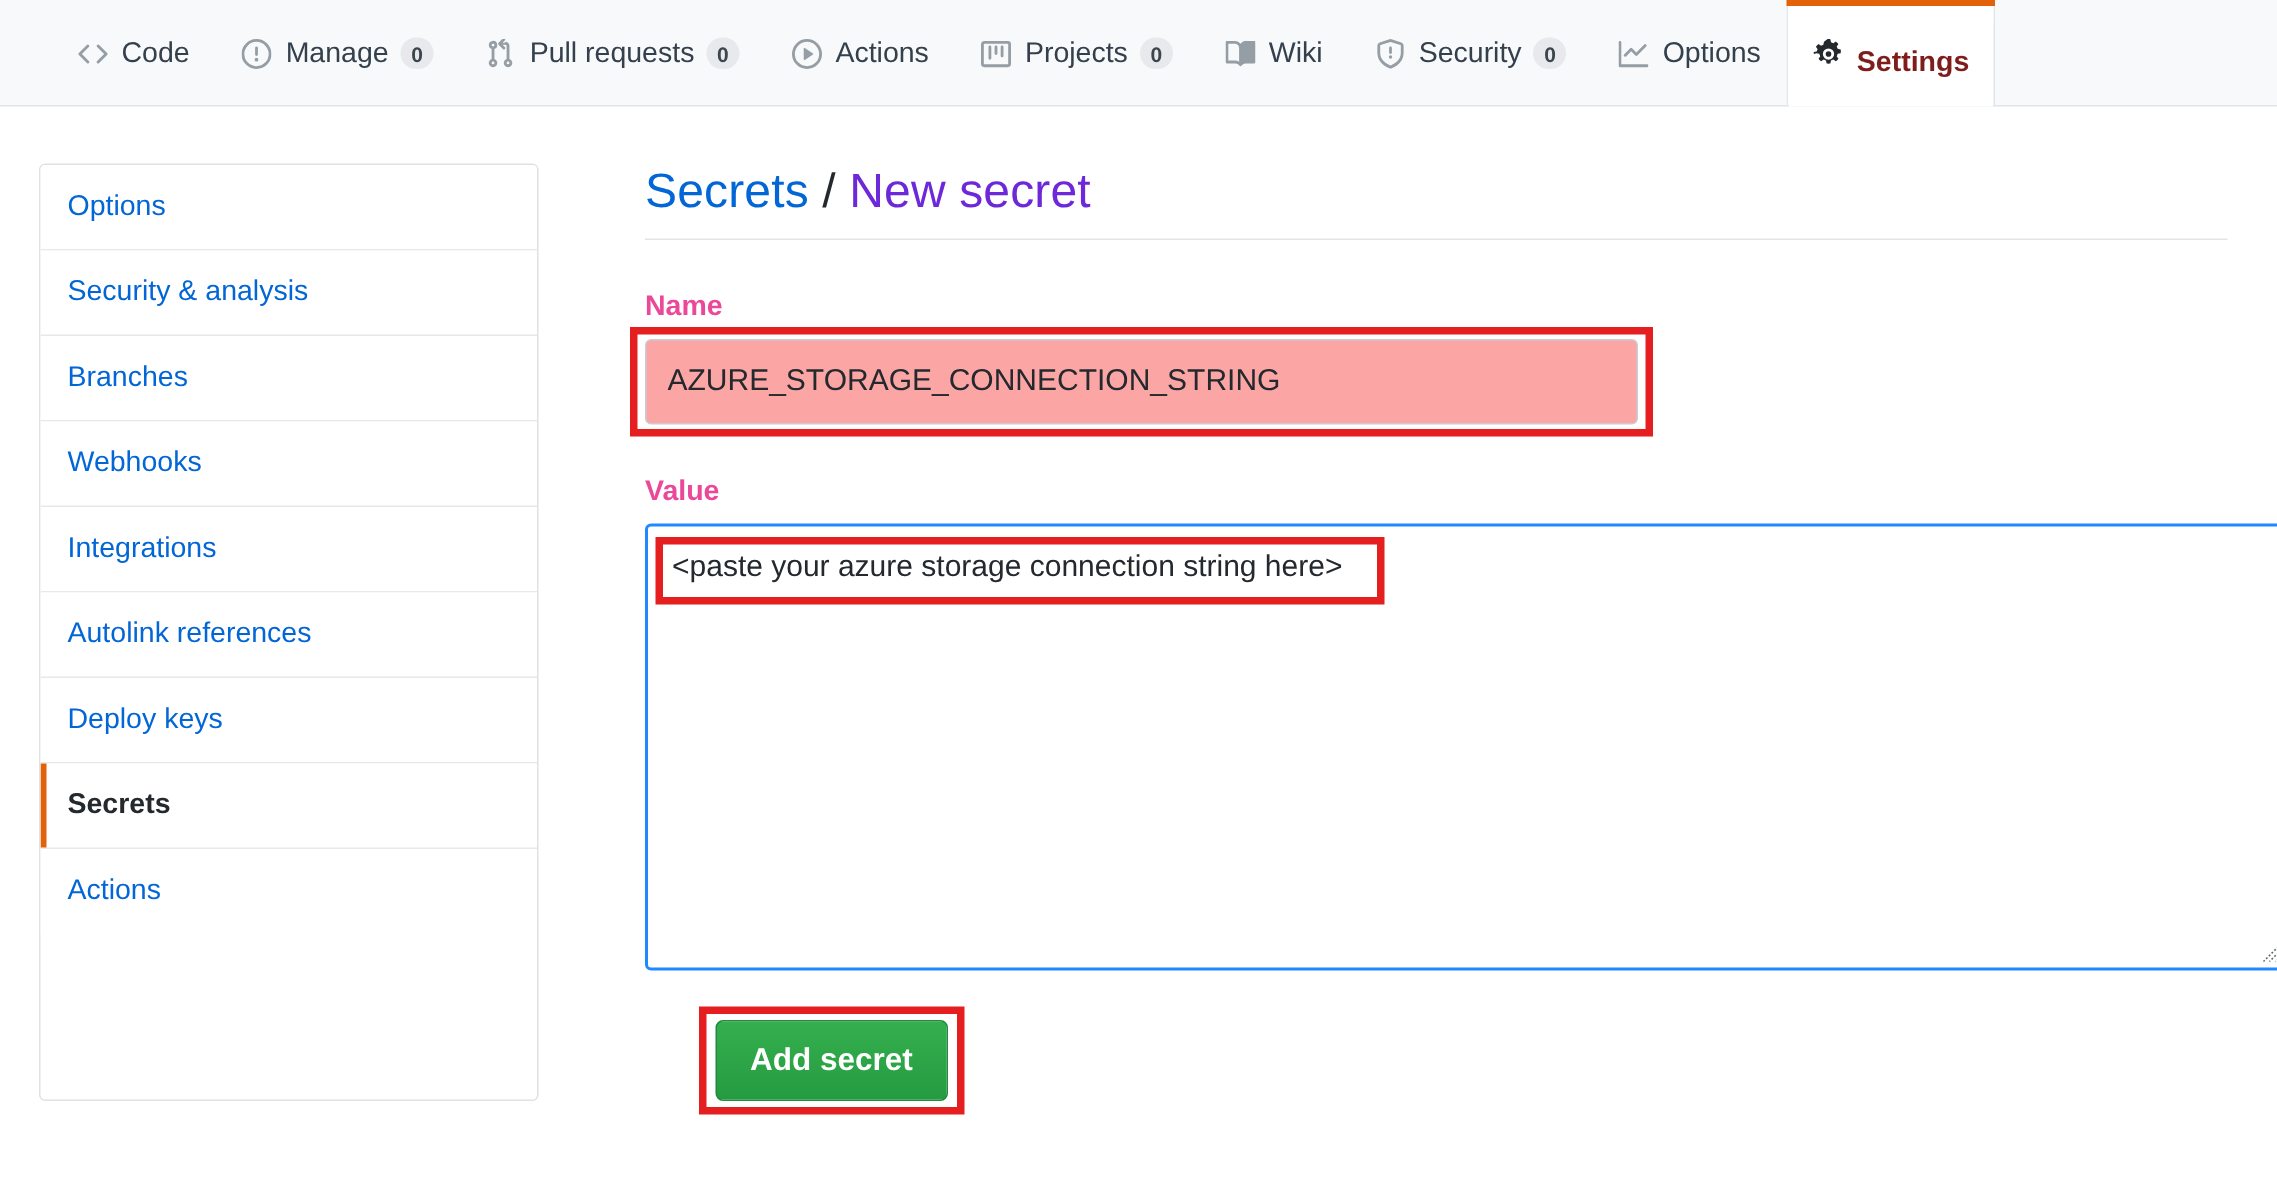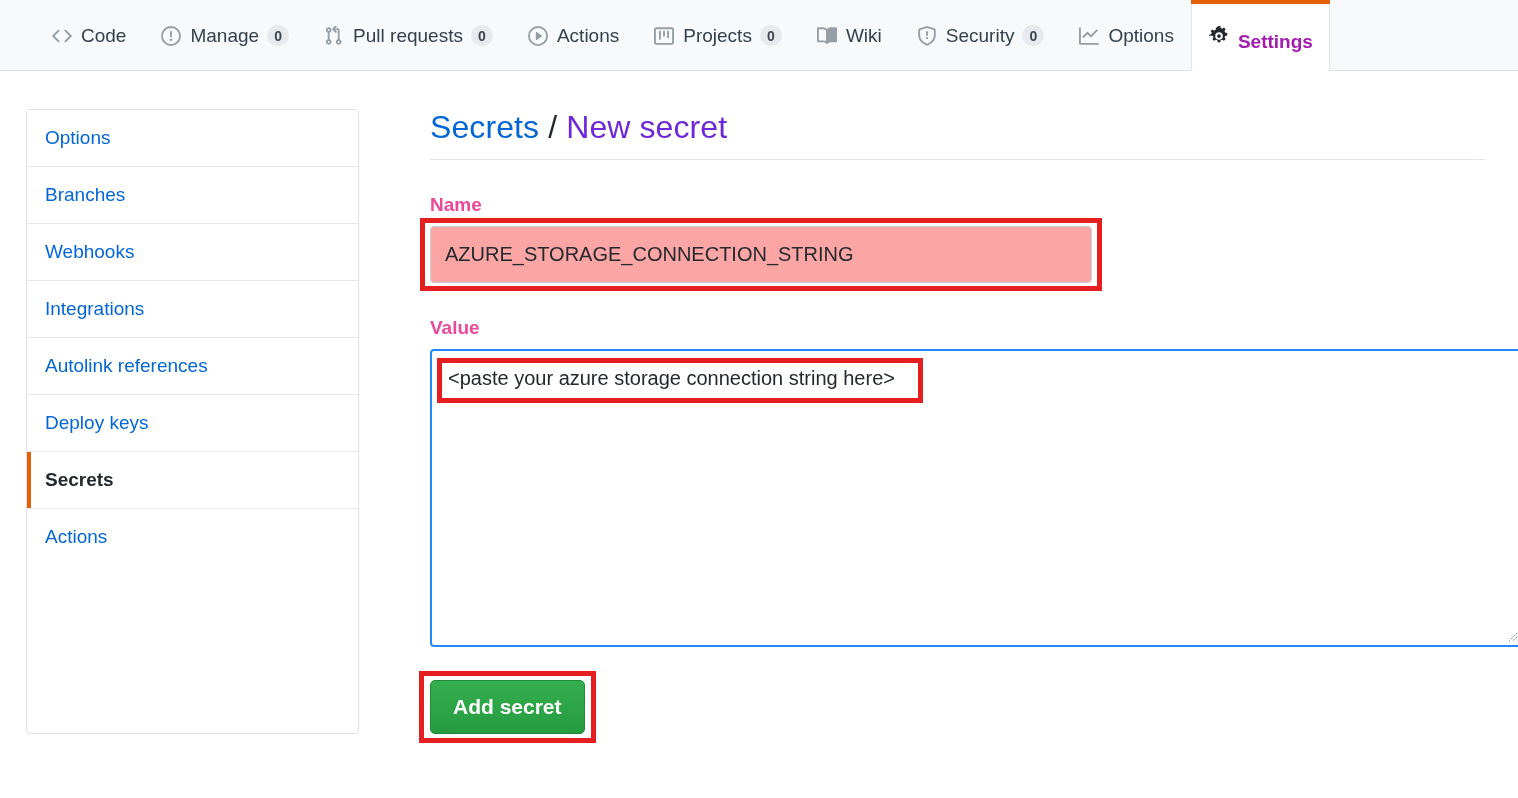--- a/index.html
+++ b/index.html
@@ -41,21 +41,21 @@
   }
   .nav-tab .tab-label { color: #34414d; }
   .nav-tab.selected {
     background: #ffffff;
     border-color: #e1e4e8;
     border-top: none;
     border-radius: 0 0 2px 2px;
     margin-bottom: -1px;
     font-weight: 600;
   }
-  .nav-tab.selected .tab-label { color: #a21caf; font-weight: 600; margin-top: 12px; }
+  .nav-tab.selected .tab-label { color: #7f1d1d; font-weight: 600; margin-top: 12px; }
   .nav-tab.selected::before {
     content: "";
     position: absolute;
     left: -1px; right: -1px; top: 0;
     height: 4px;
     background: #e36209;
   }
   .nav-icon {
     display: inline-flex;
     align-items: center;
@@ -204,21 +204,21 @@
   }
   
   .value-text-annot {
     position: absolute;
     left: 7px; top: 9px;
     width: 486px; height: 45px;
     border: 5px solid #e51f1f;
     pointer-events: none;
   }
 
-  .btn-row { margin-top: 33px; }
+  .btn-row { margin-top: 33px; margin-left: 47px; }
   .btn-primary {
     display: inline-block;
     padding: 0 22px;
     height: 54px;
     line-height: 52px;
     font-family: "Liberation Sans", "DejaVu Sans", sans-serif;
     font-size: 21px;
     font-weight: 700;
     color: #ffffff;
     background: linear-gradient(#34af4f, #259b40);
@@ -328,20 +328,23 @@
   </a>
 </nav>
 
 <div class="page">
 
   <aside class="sidebar">
     <a class="side-item">
       <span>Options</span>
     </a>
     <a class="side-item">
+      <span>Security &amp; analysis</span>
+    </a>
+    <a class="side-item">
       <span>Branches</span>
     </a>
     <a class="side-item">
       <span>Webhooks</span>
     </a>
     <a class="side-item">
       <span>Integrations</span>
     </a>
     <a class="side-item">
       <span>Autolink references</span>

